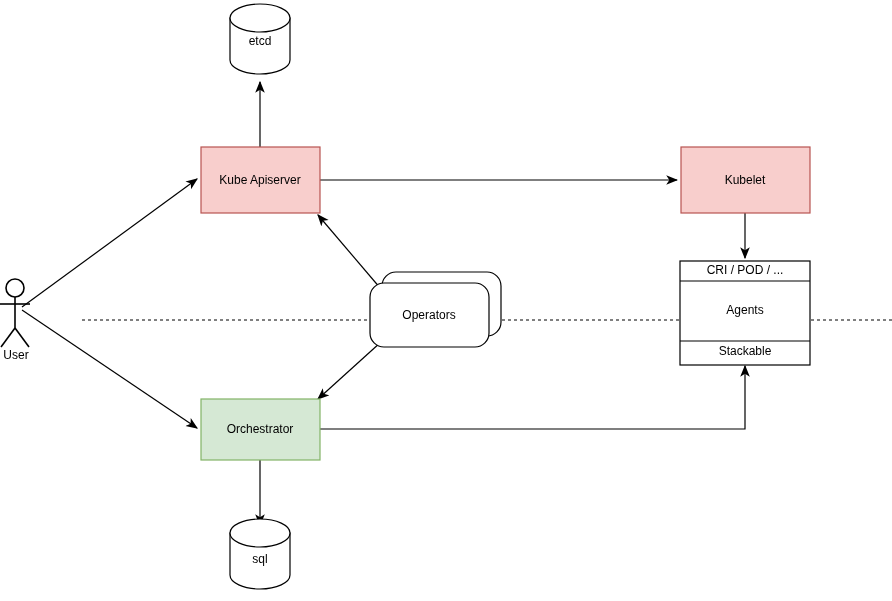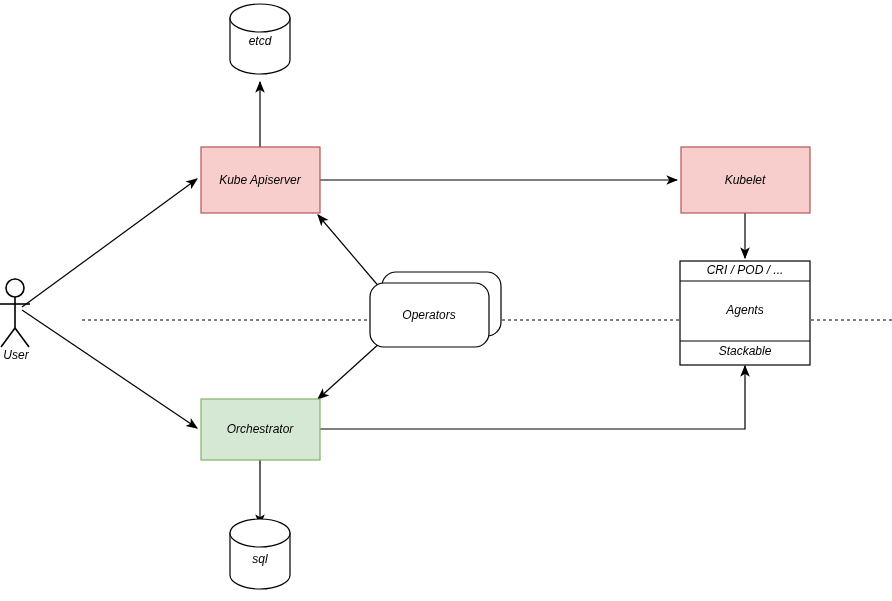--- a/index.html
+++ b/index.html
@@ -9,21 +9,20 @@
   }
   body {
     font-family: "Liberation Sans", sans-serif;
   }
   #diagram-root {
     position: relative;
     width: 892px;
     height: 601px;
     background: #ffffff;
     overflow: hidden;
-    font-style: italic;
   }
   #diagram-svg {
     position: absolute;
     left: 0;
     top: 0;
     width: 892px;
     height: 601px;
   }
   .node-label {
     font-family: "Liberation Sans", sans-serif;

